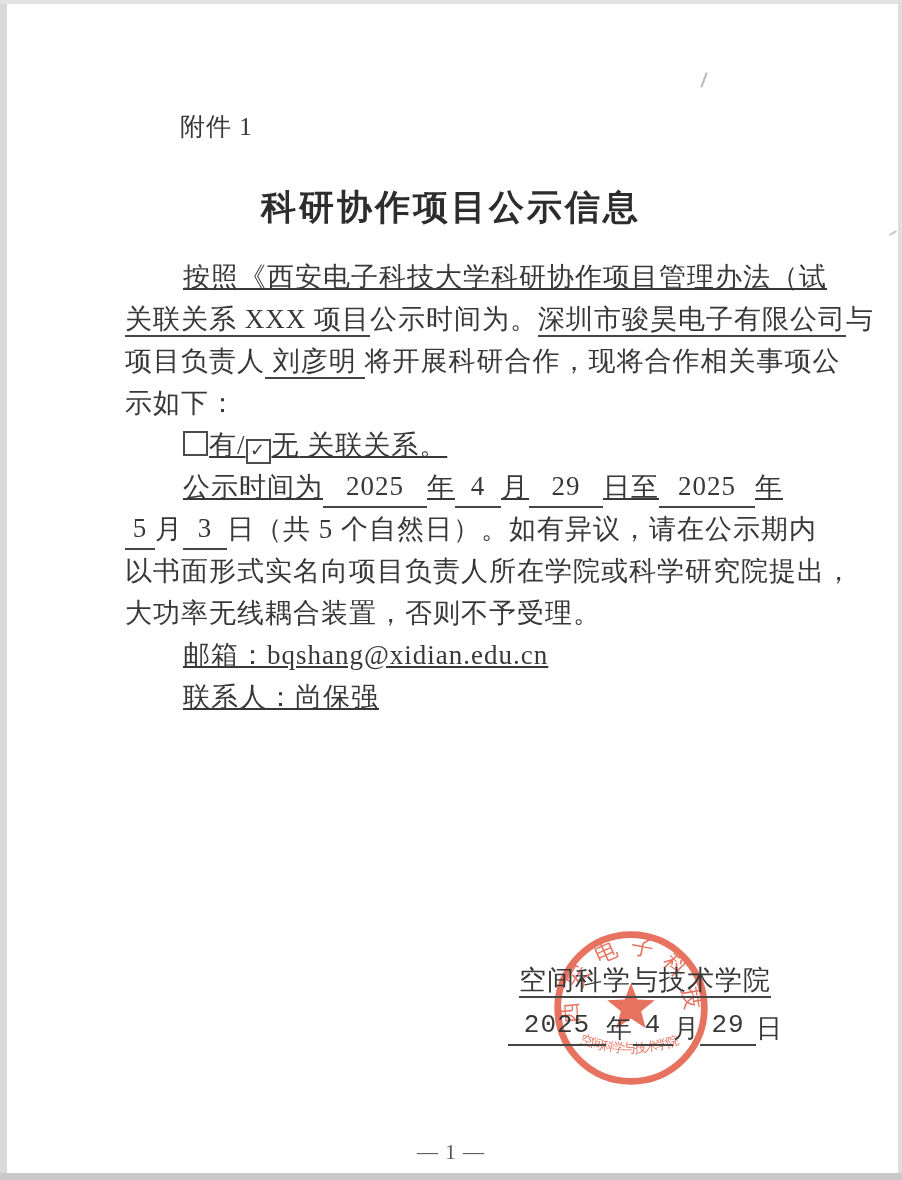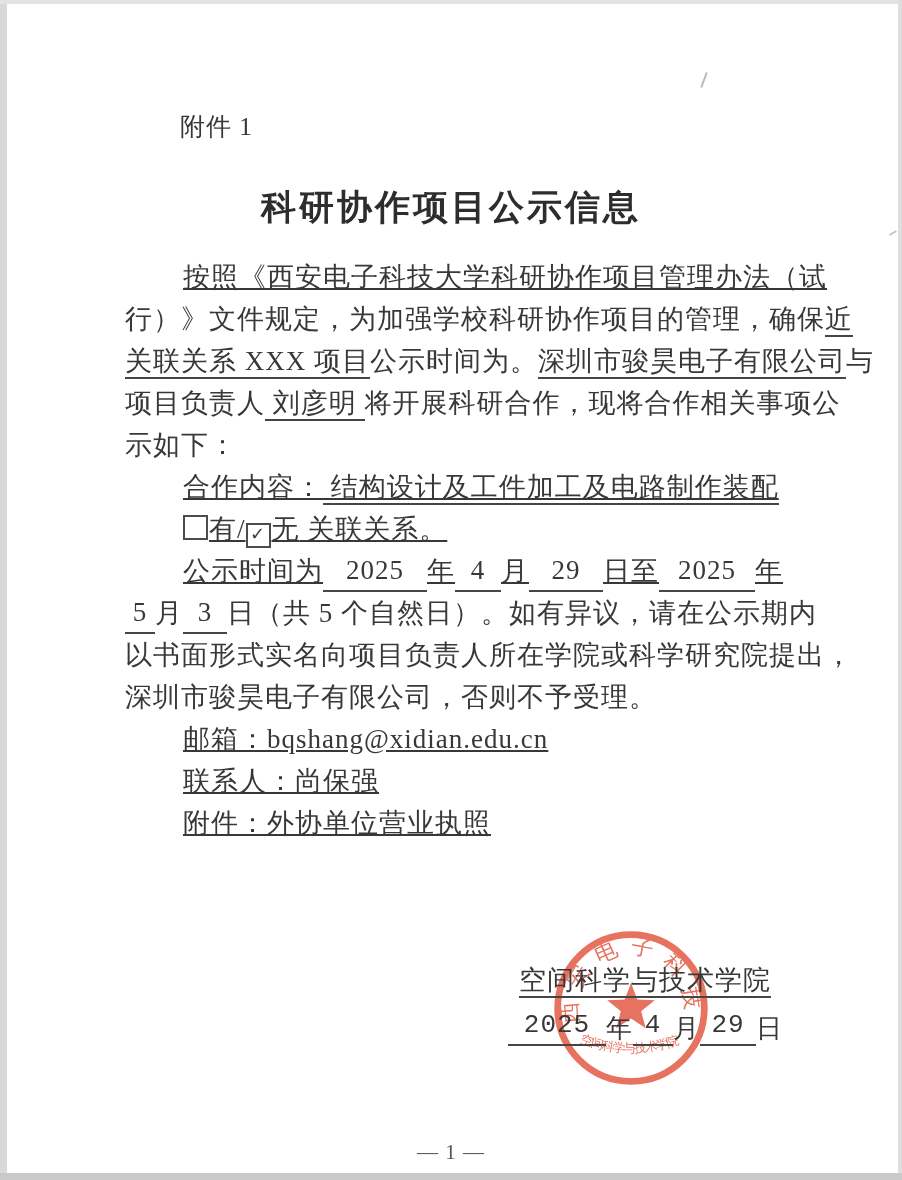--- a/index.html
+++ b/index.html
@@ -53,36 +53,33 @@
 <div class="edge edge-right"></div>
 <div class="edge edge-bottom"></div>
 <div class="speck1"></div>
 <div class="speck2"></div>
 
 <div class="attachment">附件 1</div>
 <div class="doc-title">科研协作项目公示信息</div>
 
 <div class="body-block">
   <div class="line ind"><span>按照《西安电子科技大学科研协作项目管理办法（试</span></div>
-  <div class="line"><span>行）》文件规定，为加强学校科研协作项目的管理，确保</span><span class="u">近</span></div>
   <div class="line"><span class="u">关联关系 XXX 项目</span><span>公示时间为。</span><span class="u">深圳市骏昊电子有限公司</span><span>与</span></div>
   <div class="line"><span>项目负责人</span><span class="u"> 刘彦明 </span><span>将开展科研合作，现将合作相关事项公</span></div>
   <div class="line"><span>示如下：</span></div>
 
-  <div class="line ind"><span>合作内容：</span><span class="u"> 结构设计及工件加工及电路制作装配</span></div>
   <div class="line ind"><span class="cb"></span><span>有/</span><span class="cb">✓</span><span>无</span><span> 关联关系。</span></div>
 
   <div class="line ind"><span>公示时间为</span><span class="blank" style="width:104px;">2025</span><span>年</span><span class="blank" style="width:46px;">4</span><span>月</span><span class="blank" style="width:74px;">29</span><span>日至</span><span class="blank" style="width:96px;">2025</span><span>年</span></div>
   <div class="line"><span class="blank" style="width:30px;">5</span><span>月</span><span class="blank" style="width:44px;">3</span><span>日（共 5 个自然日）。如有异议，请在公示期内</span></div>
   <div class="line"><span>以书面形式实名向项目负责人所在学院或科学研究院提出，</span></div>
-  <div class="line"><span>深圳市骏昊电子有限公司，否则不予受理。</span></div>
+  <div class="line"><span>大功率无线耦合装置，否则不予受理。</span></div>
 
   <div class="line ind"><span>邮箱：bqshang@xidian.edu.cn</span></div>
   <div class="line ind"><span>联系人：尚保强</span></div>
-  <div class="line ind"><span>附件：外协单位营业执照</span></div>
 </div>
 
 <div class="stamp">
   <svg width="164" height="164" viewBox="0 0 170 170">
     <circle cx="85" cy="85" r="76" fill="none" stroke="#e25a44" stroke-width="7"></circle>
     <path id="sealArc" d="M 32.4,104.2 A 56,56 0 1 1 137.6,104.2" fill="none"></path>
     <text font-size="23" fill="#e25a44" font-family="Liberation Sans, sans-serif">
       <textPath href="#sealArc" startOffset="4" textLength="262" lengthAdjust="spacing">西安电子科技大学</textPath>
     </text>
     <polygon fill="#e25a44" points="85,59 91.5,76.1 109.7,77 95.5,88.4 100.3,106 85,96 69.7,106 74.5,88.4 60.3,77 78.5,76.1"></polygon>

